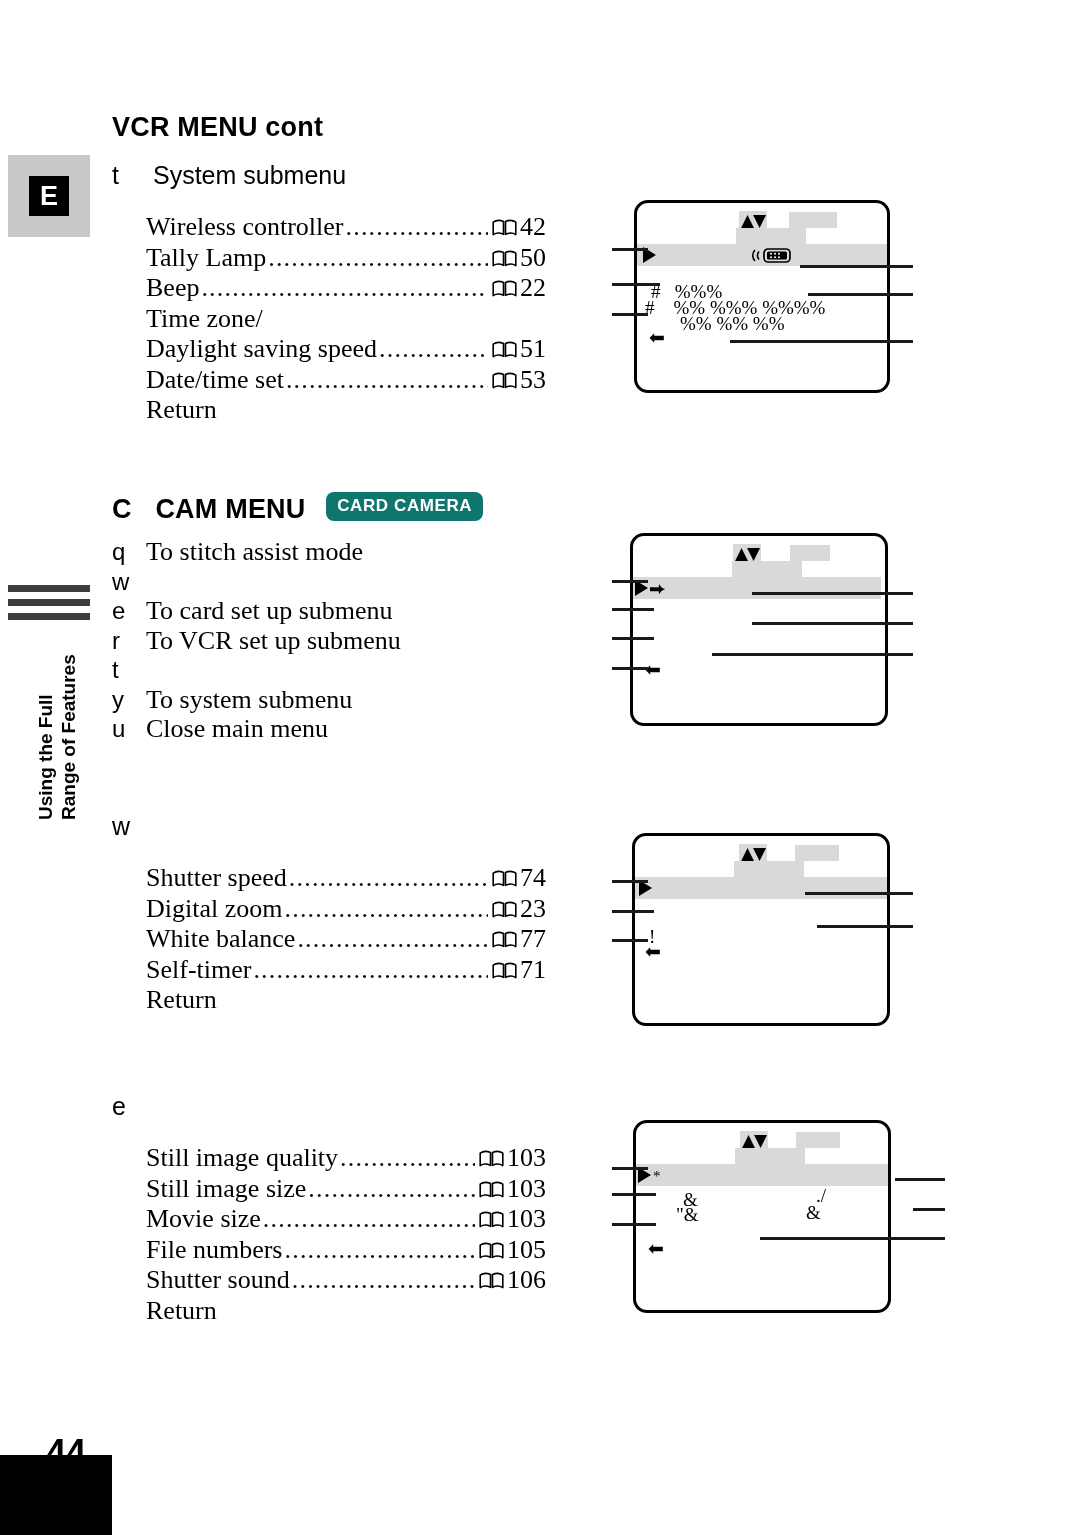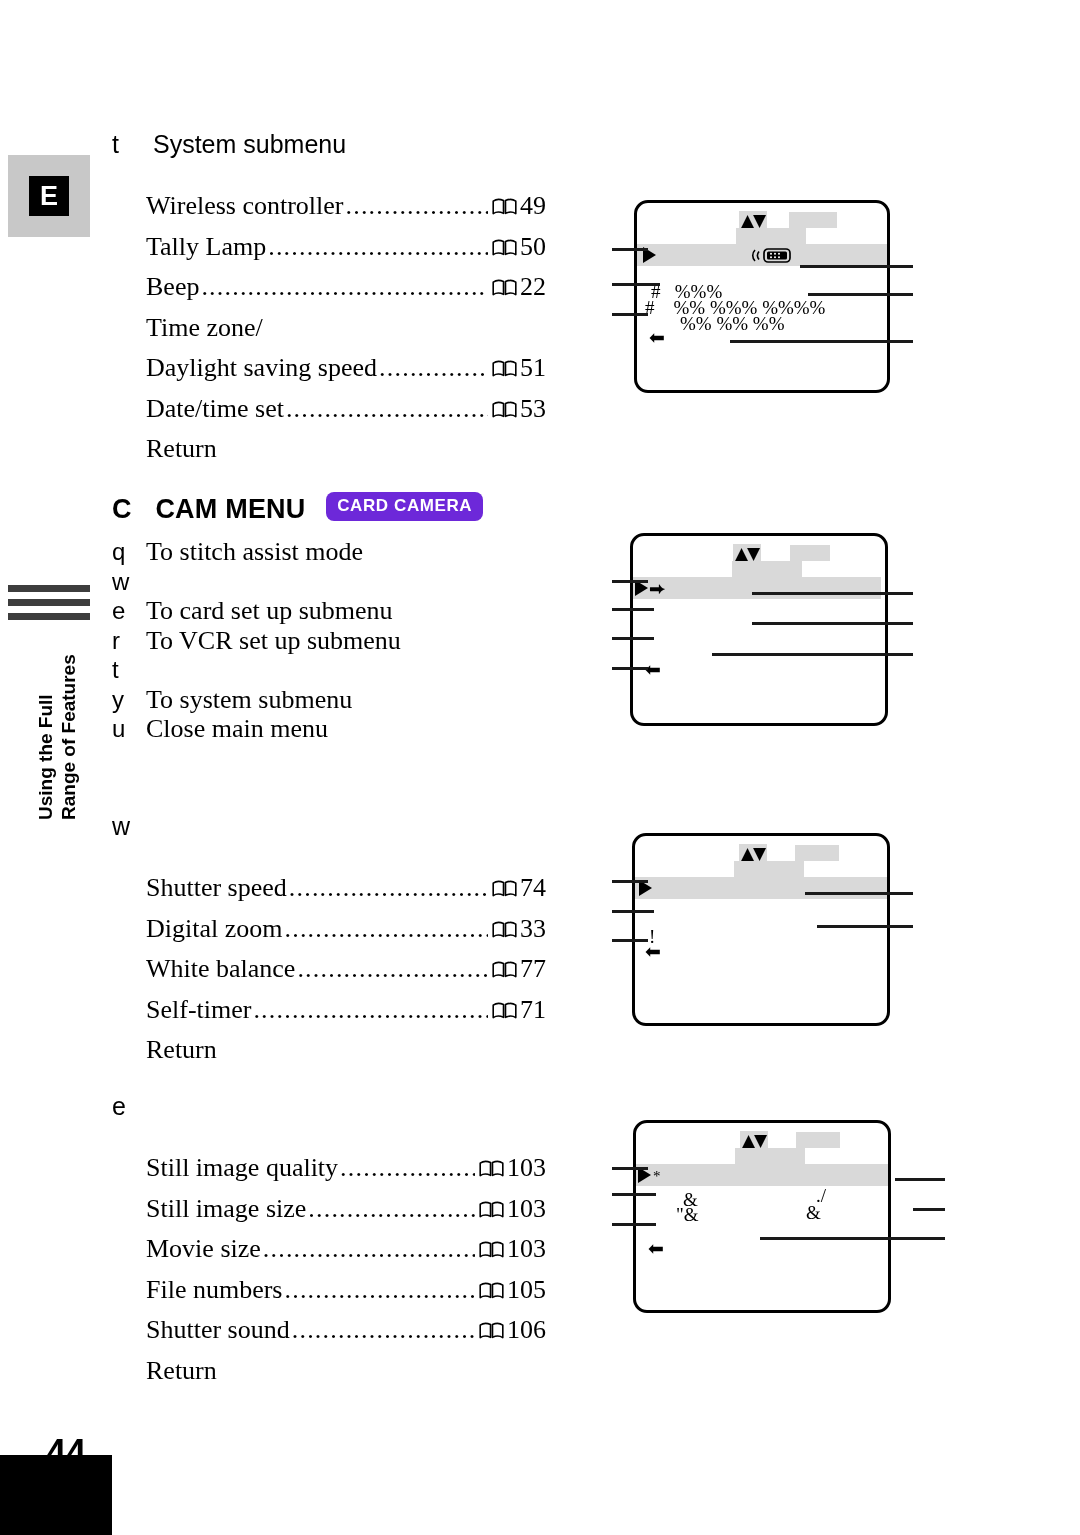--- a/index.html
+++ b/index.html
@@ -119,21 +119,21 @@
     font-family: "Liberation Serif", serif;
     font-size: 26px;
     line-height: 30.5px;
   }
   .entry {
     display: flex;
     align-items: baseline;
     white-space: nowrap;
     width: 400px;
   }
-  .entry .lbl { flex: none; margin-top: 10px; }
+  .entry .lbl { flex: none; }
   .entry .dots {
     flex: 1 1 auto;
     overflow: hidden;
     white-space: nowrap;
     letter-spacing: 1.2px;
     margin: 0 2px;
   }
   .entry .book {
     flex: none;
     margin: 0 3px 0 2px;
@@ -163,21 +163,21 @@
   }
   .menu-row .key {
     font-family: "Liberation Sans", sans-serif;
     font-size: 24px;
     width: 34px;
     flex: none;
   }
 
   .badge {
     display: inline-block;
-    background: #6d28d9;
+    background: #0f766e;
     color: #ffffff;
     font-family: "Liberation Sans", sans-serif;
     font-size: 17px;
     letter-spacing: 0.6px;
     padding: 4px 11px 5px 11px;
     border-radius: 8px;
     vertical-align: 7px;
     margin-left: 13px;
   }
 
@@ -268,35 +268,36 @@
 
   <div class="side-vert-wrap">
     <span class="l1">Using the Full</span>
     <span class="l2">Range of Features</span>
   </div>
 
   <div class="edge-bar"></div>
   <div class="page-num">44</div>
 
   <div class="col-left" style="top:112px;">
+    <h1 class="section-title">VCR MENU  cont</h1>
     <div class="sub-head" style="margin-top:18px;">
       <span class="num">t</span>
       <span>System submenu</span>
     </div>
     <div class="entry-list" style="margin-top:22px; margin-left:34px;">
 
       <div class="entry">
         <span class="lbl">Wireless controller</span>
         <span class="dots">................................................................</span>
         <span class="book bookicon">
           <svg width="25" height="17" viewBox="0 0 25 17">
               <path d="M1.2 3.2 C4 1.2 8 1 11.5 2.6 L11.5 15.4 C8 13.6 4 13.8 1.2 15.6 Z M23.8 3.2 C21 1.2 17 1 13.5 2.6 L13.5 15.4 C17 13.6 21 13.8 23.8 15.6 Z" fill="none" stroke="#000" stroke-width="1.6" stroke-linejoin="round"></path>
             </svg>
         </span>
-        <span class="pg">49</span>
+        <span class="pg">42</span>
       </div>
 
       <div class="entry">
         <span class="lbl">Tally Lamp</span>
         <span class="dots">................................................................</span>
         <span class="book bookicon">
           <svg width="25" height="17" viewBox="0 0 25 17">
               <path d="M1.2 3.2 C4 1.2 8 1 11.5 2.6 L11.5 15.4 C8 13.6 4 13.8 1.2 15.6 Z M23.8 3.2 C21 1.2 17 1 13.5 2.6 L13.5 15.4 C17 13.6 21 13.8 23.8 15.6 Z" fill="none" stroke="#000" stroke-width="1.6" stroke-linejoin="round"></path>
             </svg>
         </span>
@@ -398,21 +399,21 @@
         <span class="pg">74</span>
       </div>
       <div class="entry">
         <span class="lbl">Digital zoom</span>
         <span class="dots">................................................................</span>
         <span class="book bookicon">
           <svg width="25" height="17" viewBox="0 0 25 17">
               <path d="M1.2 3.2 C4 1.2 8 1 11.5 2.6 L11.5 15.4 C8 13.6 4 13.8 1.2 15.6 Z M23.8 3.2 C21 1.2 17 1 13.5 2.6 L13.5 15.4 C17 13.6 21 13.8 23.8 15.6 Z" fill="none" stroke="#000" stroke-width="1.6" stroke-linejoin="round"></path>
             </svg>
         </span>
-        <span class="pg">33</span>
+        <span class="pg">23</span>
       </div>
       <div class="entry">
         <span class="lbl">White balance</span>
         <span class="dots">................................................................</span>
         <span class="book bookicon">
           <svg width="25" height="17" viewBox="0 0 25 17">
               <path d="M1.2 3.2 C4 1.2 8 1 11.5 2.6 L11.5 15.4 C8 13.6 4 13.8 1.2 15.6 Z M23.8 3.2 C21 1.2 17 1 13.5 2.6 L13.5 15.4 C17 13.6 21 13.8 23.8 15.6 Z" fill="none" stroke="#000" stroke-width="1.6" stroke-linejoin="round"></path>
             </svg>
         </span>
         <span class="pg">77</span>

